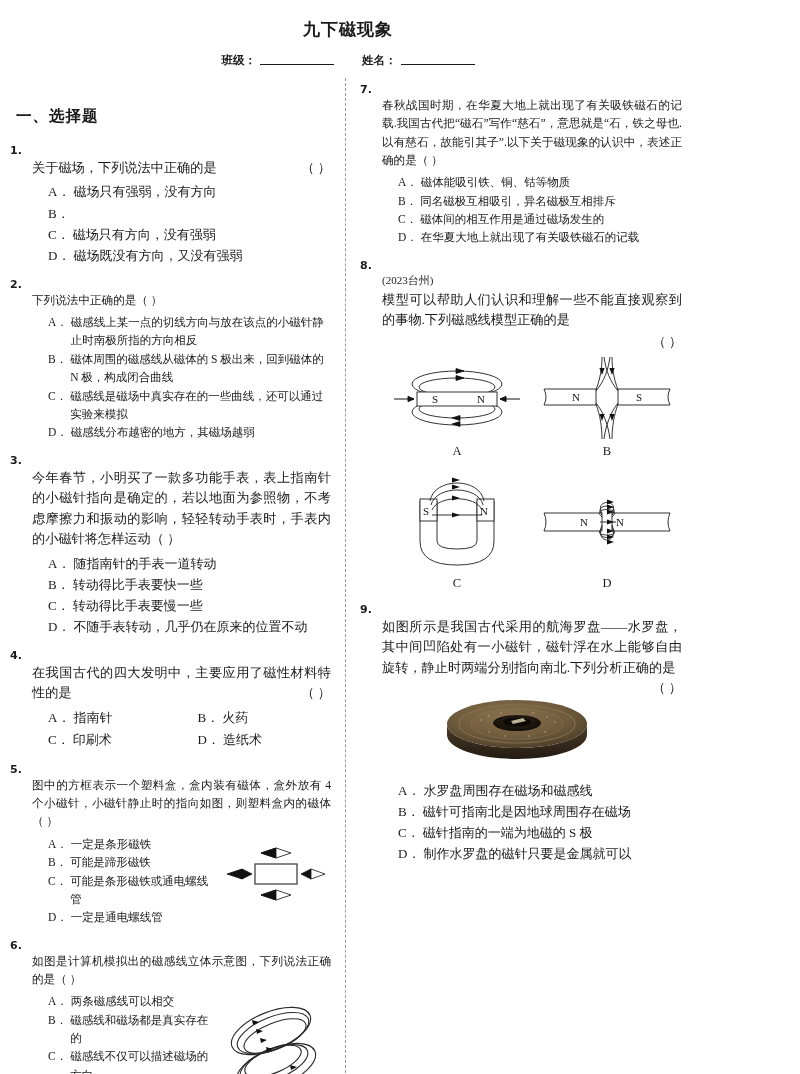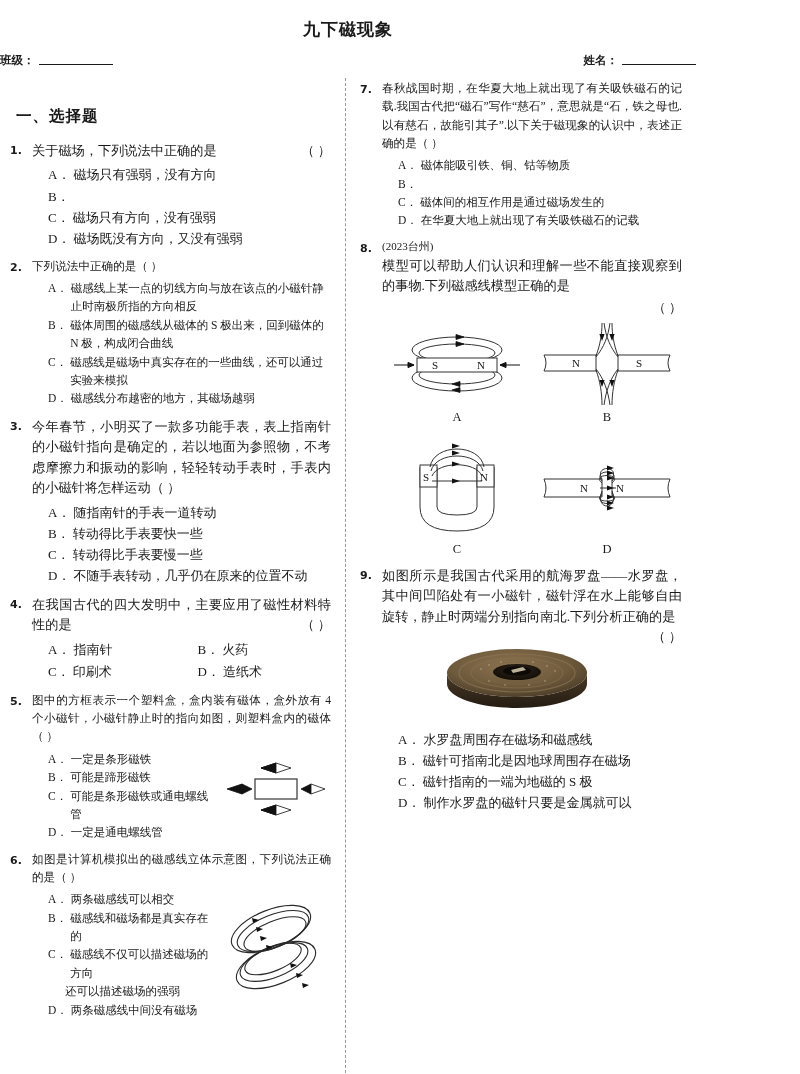--- a/index.html
+++ b/index.html
@@ -20,21 +20,21 @@
   .doc-title {
     text-align: center;
     font-size: 17px;
     font-weight: bold;
     letter-spacing: 1px;
     padding-top: 18px;
     font-family: "DejaVu Sans", "Liberation Sans", sans-serif;
   }
   .idline {
     display: flex;
-    justify-content: space-between;
+    justify-content: center;
     align-items: flex-end;
     gap: 28px;
     margin-top: 12px;
     font-size: 11.5px;
     font-weight: bold;
     font-family: "DejaVu Sans", "Liberation Sans", sans-serif;
   }
   .idfield { display: flex; align-items: flex-end; gap: 4px; }
   .blankline {
     display: inline-block;
@@ -73,21 +73,21 @@
   }
   .qnum {
     width: 22px;
     flex: 0 0 22px;
     font-size: 11px;
     font-weight: bold;
     font-family: "DejaVu Sans","Liberation Sans",sans-serif;
     padding-top: 3px;
     text-align: left;
   }
-  .qbody { flex: 1 1 auto; min-width: 0; }
+  .qbody { flex: 1 1 auto; min-width: 0; margin-top: 17px; }
   .stem {
     font-size: 13.2px;
     line-height: 1.55;
     text-align: justify;
   }
   .stem.small { font-size: 11.6px; line-height: 1.58; }
   .source {
     font-size: 11px;
     font-family: Liberation Serif, serif;
     margin-bottom: 2px;
@@ -373,20 +373,21 @@
         <div class="qnum">7.</div>
         <div class="qbody">
           <div class="stem small">春秋战国时期，在华夏大地上就出现了有关吸铁磁石的记载.我国古代把“磁石”写作“慈石”，意思就是“石，铁之母也.以有慈石，故能引其子”.以下关于磁现象的认识中，表述正确的是（      ）</div>
           <div class="opts">
             <div class="opt small">
                 <span class="lab">A．</span>
                 <span class="txt">磁体能吸引铁、铜、钴等物质</span>
               </div>
             <div class="opt small">
                 <span class="lab">B．</span>
+                <span class="txt">同名磁极互相吸引，异名磁极互相排斥</span>
               </div>
             <div class="opt small">
                 <span class="lab">C．</span>
                 <span class="txt">磁体间的相互作用是通过磁场发生的</span>
               </div>
             <div class="opt small">
                 <span class="lab">D．</span>
                 <span class="txt">在华夏大地上就出现了有关吸铁磁石的记载</span>
               </div>
           </div>

